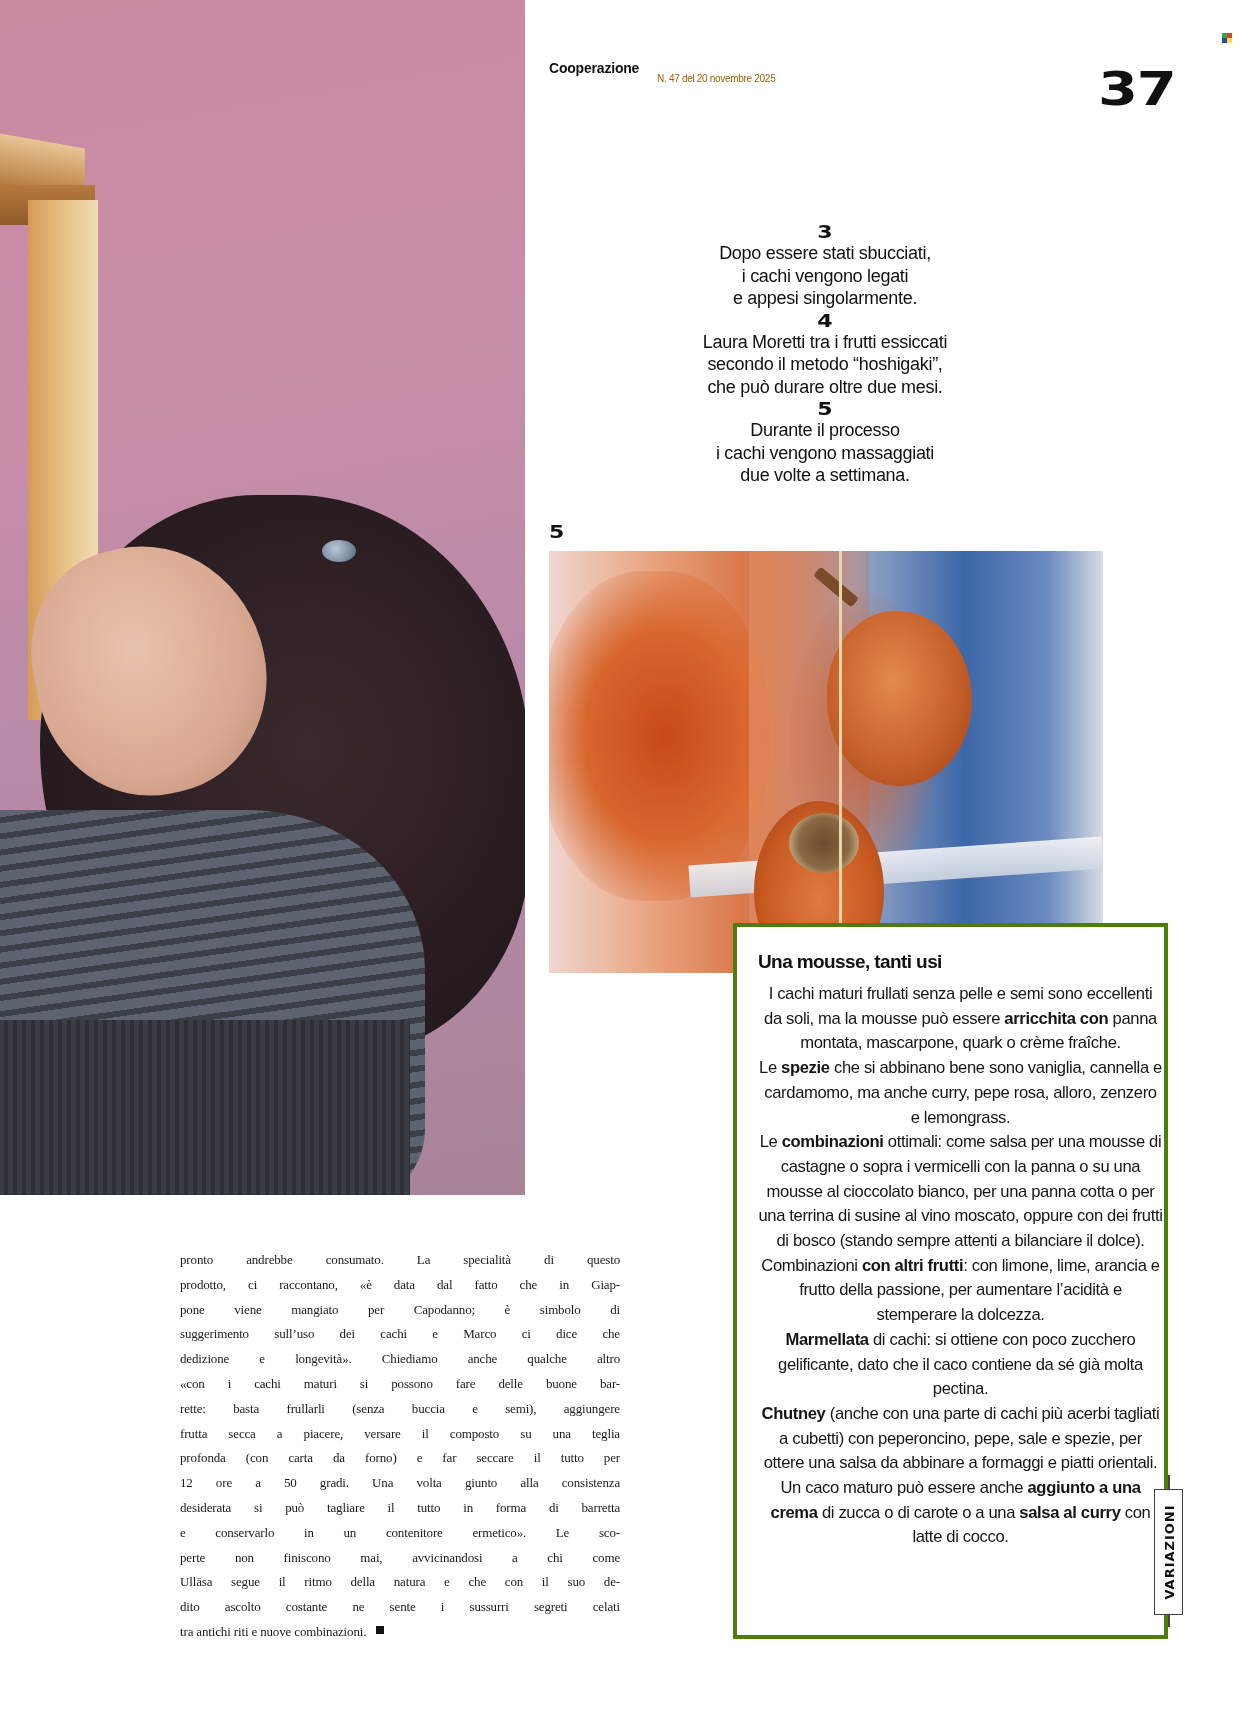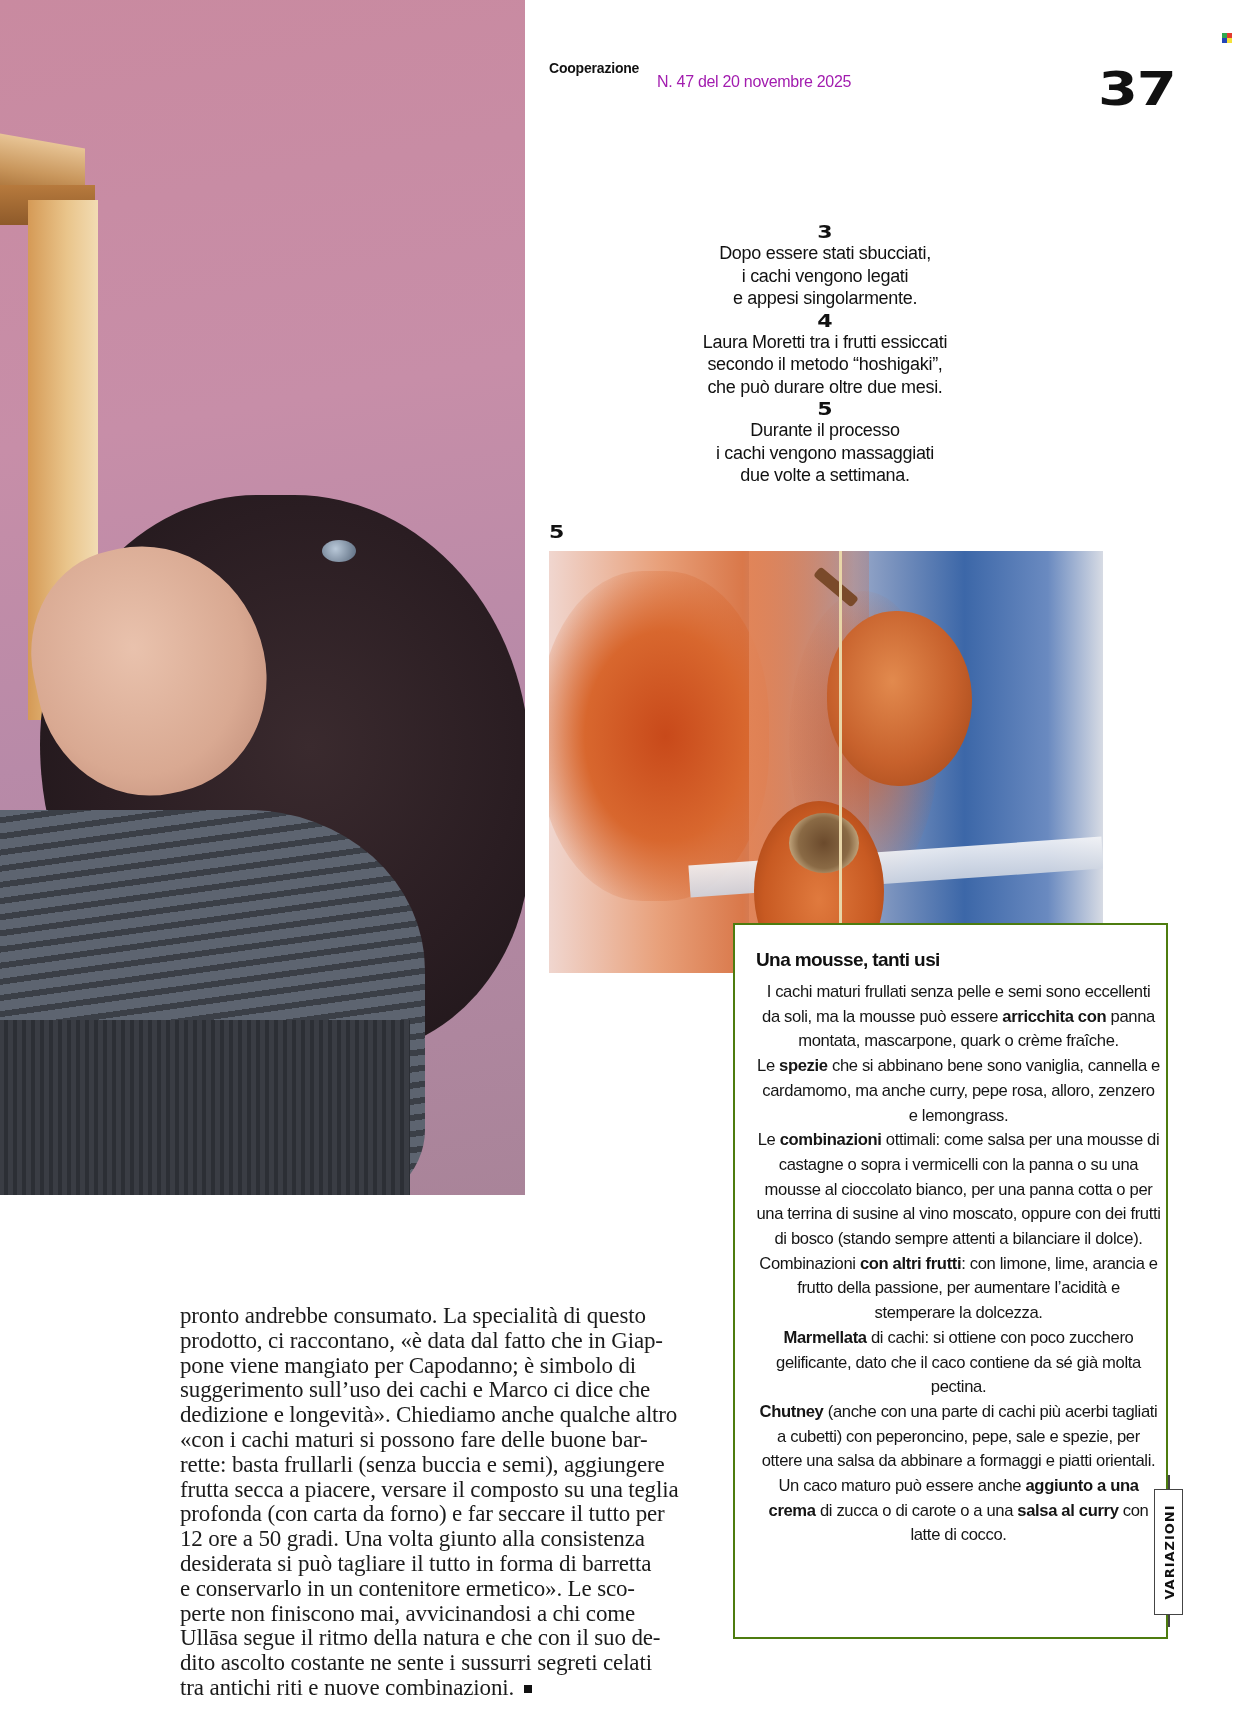--- a/index.html
+++ b/index.html
@@ -48,21 +48,21 @@
     border-radius: 0 40% 20% 0;
     background: repeating-linear-gradient(172deg, #5d6470 0px, #5d6470 10px, #3b3f47 10px, #3b3f47 16px);
   }
   #portrait .sweater2 {
     position: absolute; left: -10px; top: 1020px; width: 420px; height: 190px;
     background: repeating-linear-gradient(90deg, #3a3d44 0px, #3a3d44 5px, #2c2f35 5px, #2c2f35 9px);
   }
 
   
   #header-pub { left: 549px; top: 60px; font-size: 14px; font-weight: bold; letter-spacing: -0.2px; }
-  #header-issue { left: 657px; top: 73px; font-size: 16px; letter-spacing: -0.3px; color: #a21caf; }
+  #header-issue { left: 657px; top: 73px; font-size: 10px; letter-spacing: -0.3px; color: #a16207; }
   #page-number {
     left: 1098px; top: 62px; font-size: 46px; font-weight: 900; letter-spacing: -1px;
     font-family: "DejaVu Sans", sans-serif; transform: scaleX(1.25); transform-origin: left top;
   }
   #color-mark { left: 1222px; top: 33px; width: 10px; height: 10px; }
   #color-mark span { position: absolute; width: 5px; height: 5px; }
 
   
   #captions { left: 640px; top: 222px; width: 370px; text-align: center; }
   .cap-num {
@@ -114,21 +114,21 @@
     background: radial-gradient(circle, #6b4a2c 0%, #8a6a45 55%, #c9ad84 80%);
   }
   #persimmon .stem {
     position: absolute; left: 262px; top: 30px; width: 50px; height: 12px; background: #7a4a2a;
     transform: rotate(40deg); border-radius: 4px;
   }
 
   
   #sidebar {
     left: 733px; top: 923px; width: 435px; height: 716px;
-    border: 2px solid #4d7c0f; background: #fff; box-sizing: border-box;
+    border: 4px solid #4d7c0f; background: #fff; box-sizing: border-box;
   }
   #sidebar-title {
     position: absolute; left: 21px; top: 24px; font-size: 19px; font-weight: bold; letter-spacing: -0.6px;
   }
   #sidebar-body {
     position: absolute; left: 21px; top: 55px; width: 405px;
     font-size: 16.6px; line-height: 24.7px; letter-spacing: -0.35px; color: #151515;
   }
   #sidebar-body p { margin: 0; text-align: center; }
   #sidebar-body b { font-weight: bold; }
@@ -141,22 +141,22 @@
   #variazioni-label {
     position: absolute; left: 50%; top: 50%;
     transform: translate(-50%, -50%) rotate(-90deg);
     font-size: 13px; font-weight: 900; letter-spacing: 1px; white-space: nowrap;
     font-family: "DejaVu Sans", sans-serif;
   }
   .tab-line { position: absolute; left: 1168px; width: 1.5px; background: #444; }
 
   
   #article {
-    left: 180px; top: 1304px; width: 440px;
-    font-family: "Liberation Serif", serif; font-size: 23px; line-height: 24.8px;
+    left: 180px; top: 1248px; width: 440px;
+    font-family: "Liberation Serif", serif; font-size: 13px; line-height: 24.8px;
     color: #1b1b1b; text-align: justify; letter-spacing: -0.15px;
   }
   #article .line { display: block; text-align-last: justify; white-space: nowrap; overflow: visible; }
   #article .line.last { text-align-last: left; }
   #article .end-mark {
     display: inline-block; width: 8px; height: 8px; background: #111; margin-left: 10px; vertical-align: 2px;
   }
 </style>
 </head>
 <body>

